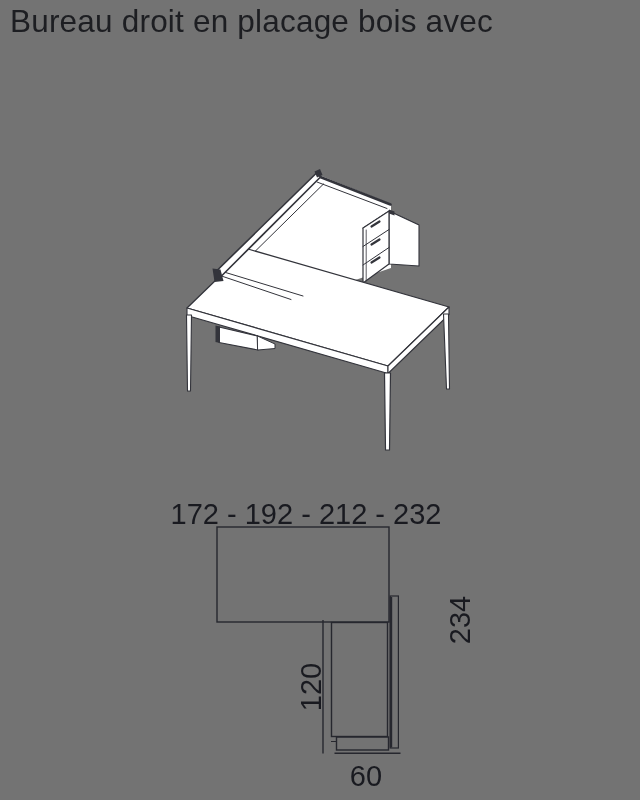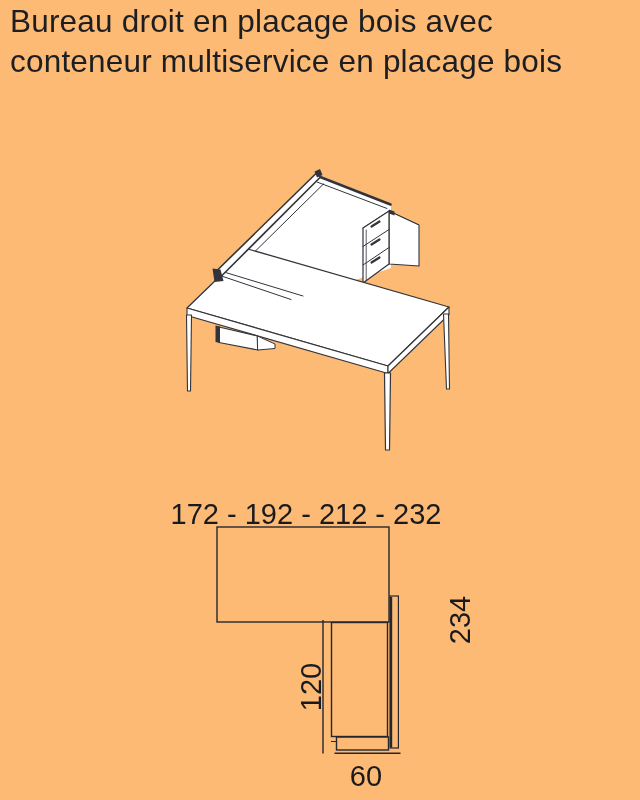--- a/index.html
+++ b/index.html
@@ -2,21 +2,21 @@
 <html><head>
 <meta charset="utf-8">
 <style>
   html, body {
     margin: 0; padding: 0;
     width: 640px; height: 800px;
     background: #ffffff;
     overflow: hidden;
     font-family: "Liberation Sans", sans-serif;
   }
-  .page { position: relative; width: 640px; height: 800px; background: #fdba74; }
+  .page { position: relative; width: 640px; height: 800px; background: #737373; }
   .title {
     position: absolute; left: 10px; top: 1px; width: 628px;
     font-size: 31.5px; line-height: 40px;
     color: #1d1e22; letter-spacing: 0.2px;
     font-weight: 400;
     white-space: nowrap;
   }
   .art { position: absolute; left: 0; top: 0; }
   .dim-text {
     font-family: "Liberation Sans", sans-serif;
@@ -27,21 +27,20 @@
   .iso { stroke: #33343b; }
   .plan { stroke: #26272e; }
 </style>
 </head>
 <body>
 
 <div class="page">
 
   <div class="title">
     <div>Bureau droit en placage bois avec</div>
-    <div>conteneur multiservice en placage bois</div>
   </div>
 
   <svg class="art" width="640" height="800" viewBox="0 0 640 800">
 
     <g fill="none" stroke-linejoin="round" stroke-linecap="round">
 
       <g>
         <polygon points="218,274 319,175 391,204 391,268 290,302" fill="#ffffff" stroke="none"></polygon>
         <line class="iso" x1="317" y1="182" x2="387" y2="208.5" stroke-width="1"></line>
         <line class="iso" x1="319" y1="176.5" x2="390.5" y2="204.5" stroke-width="2.6"></line>

